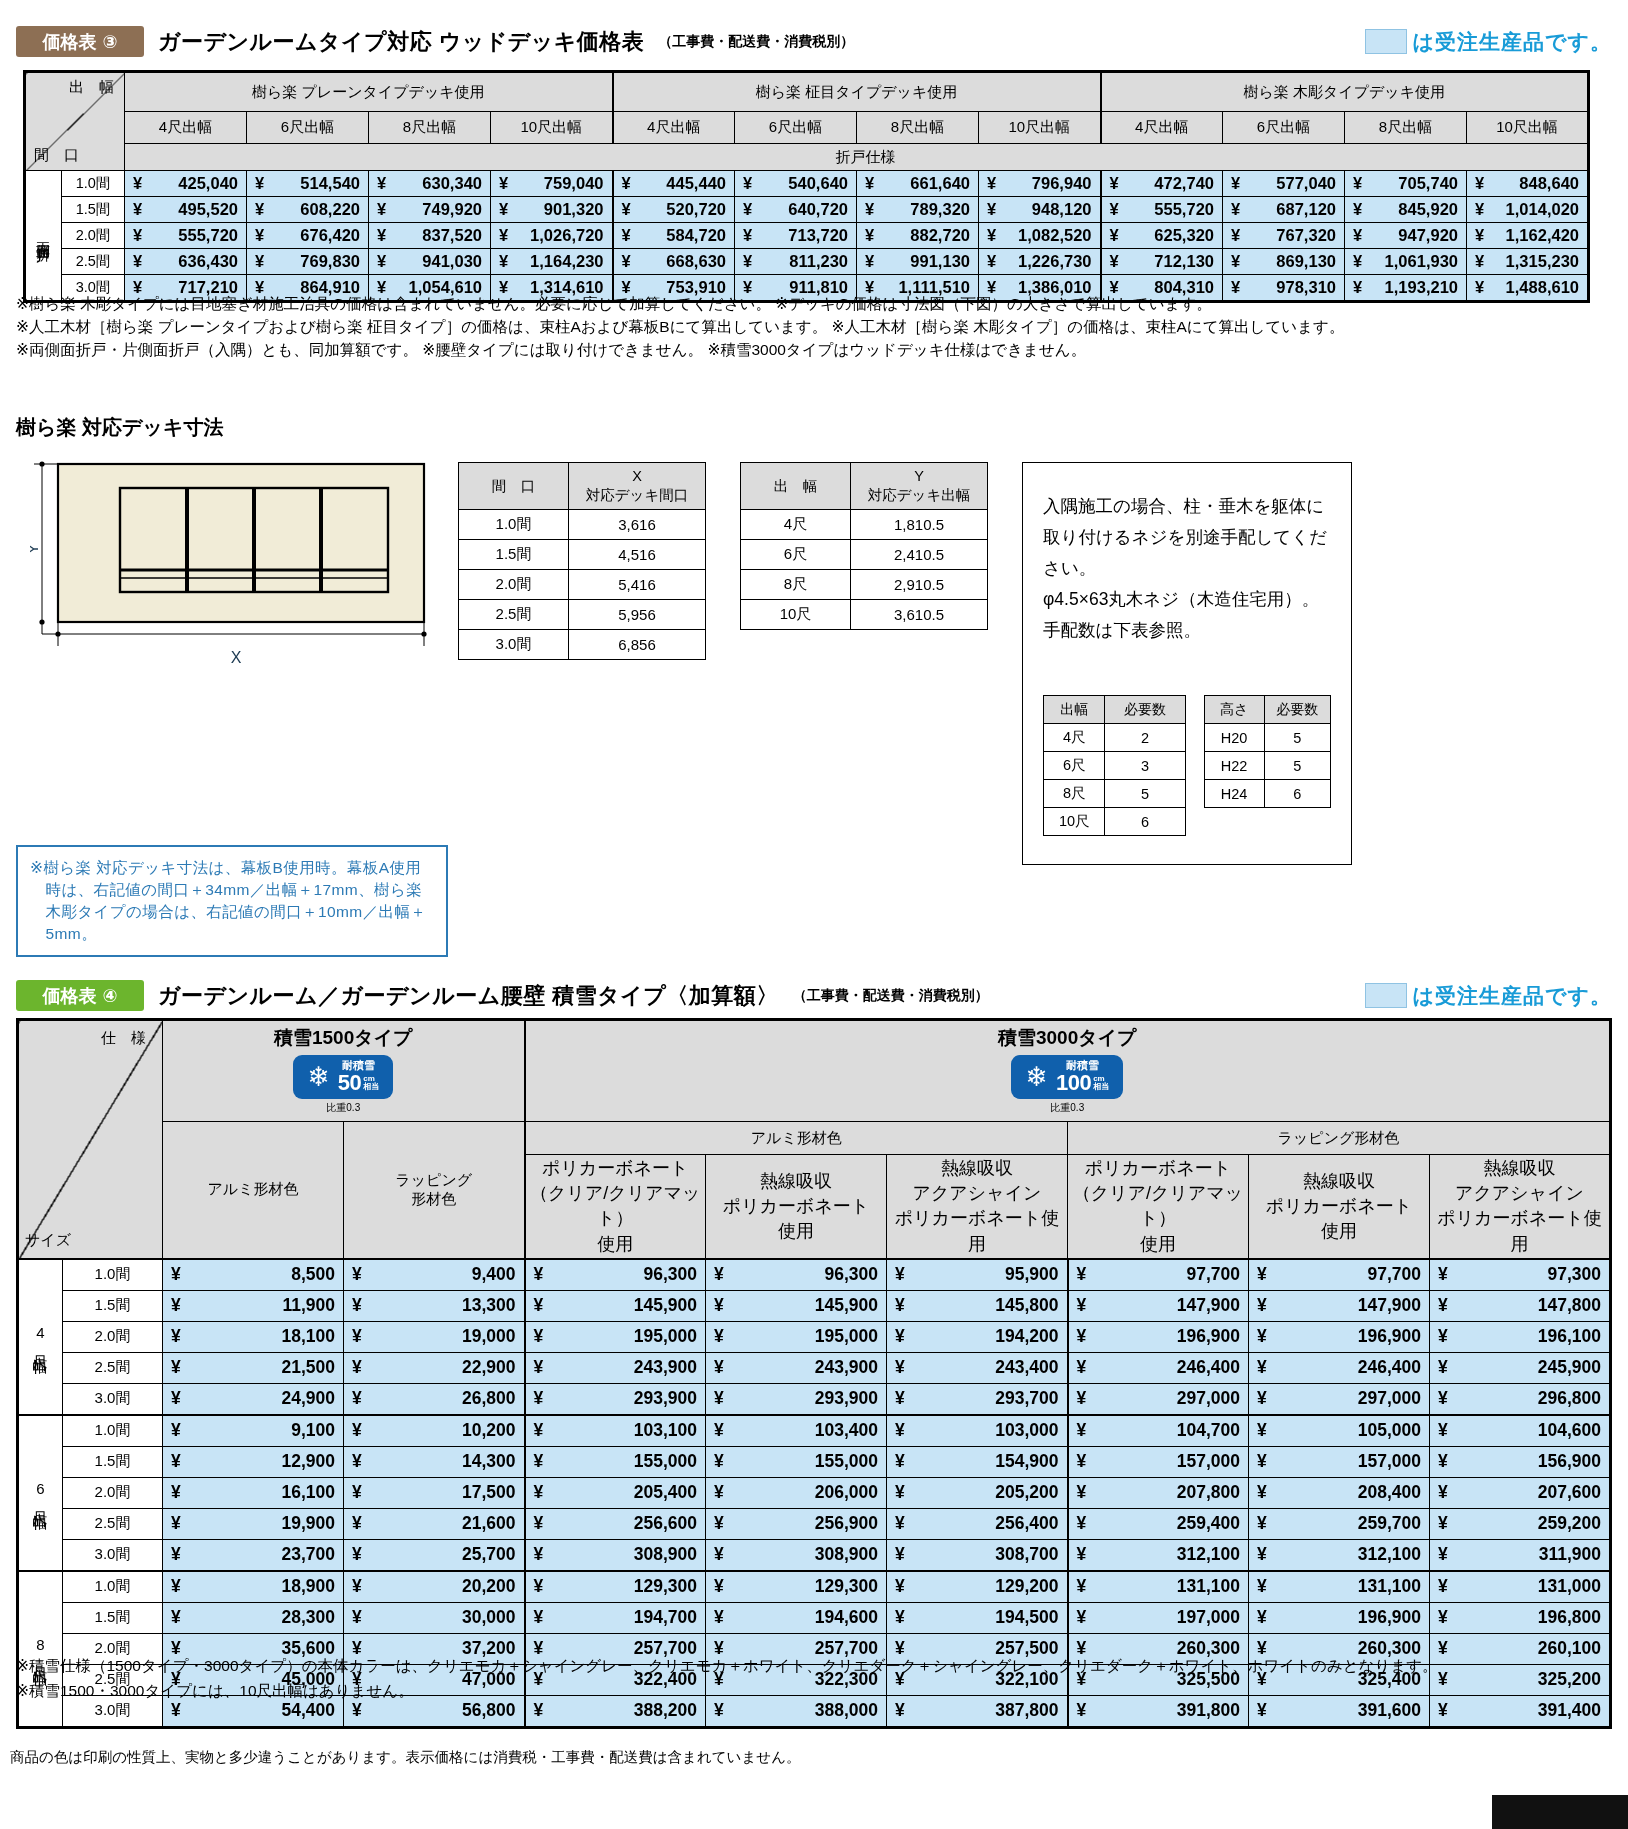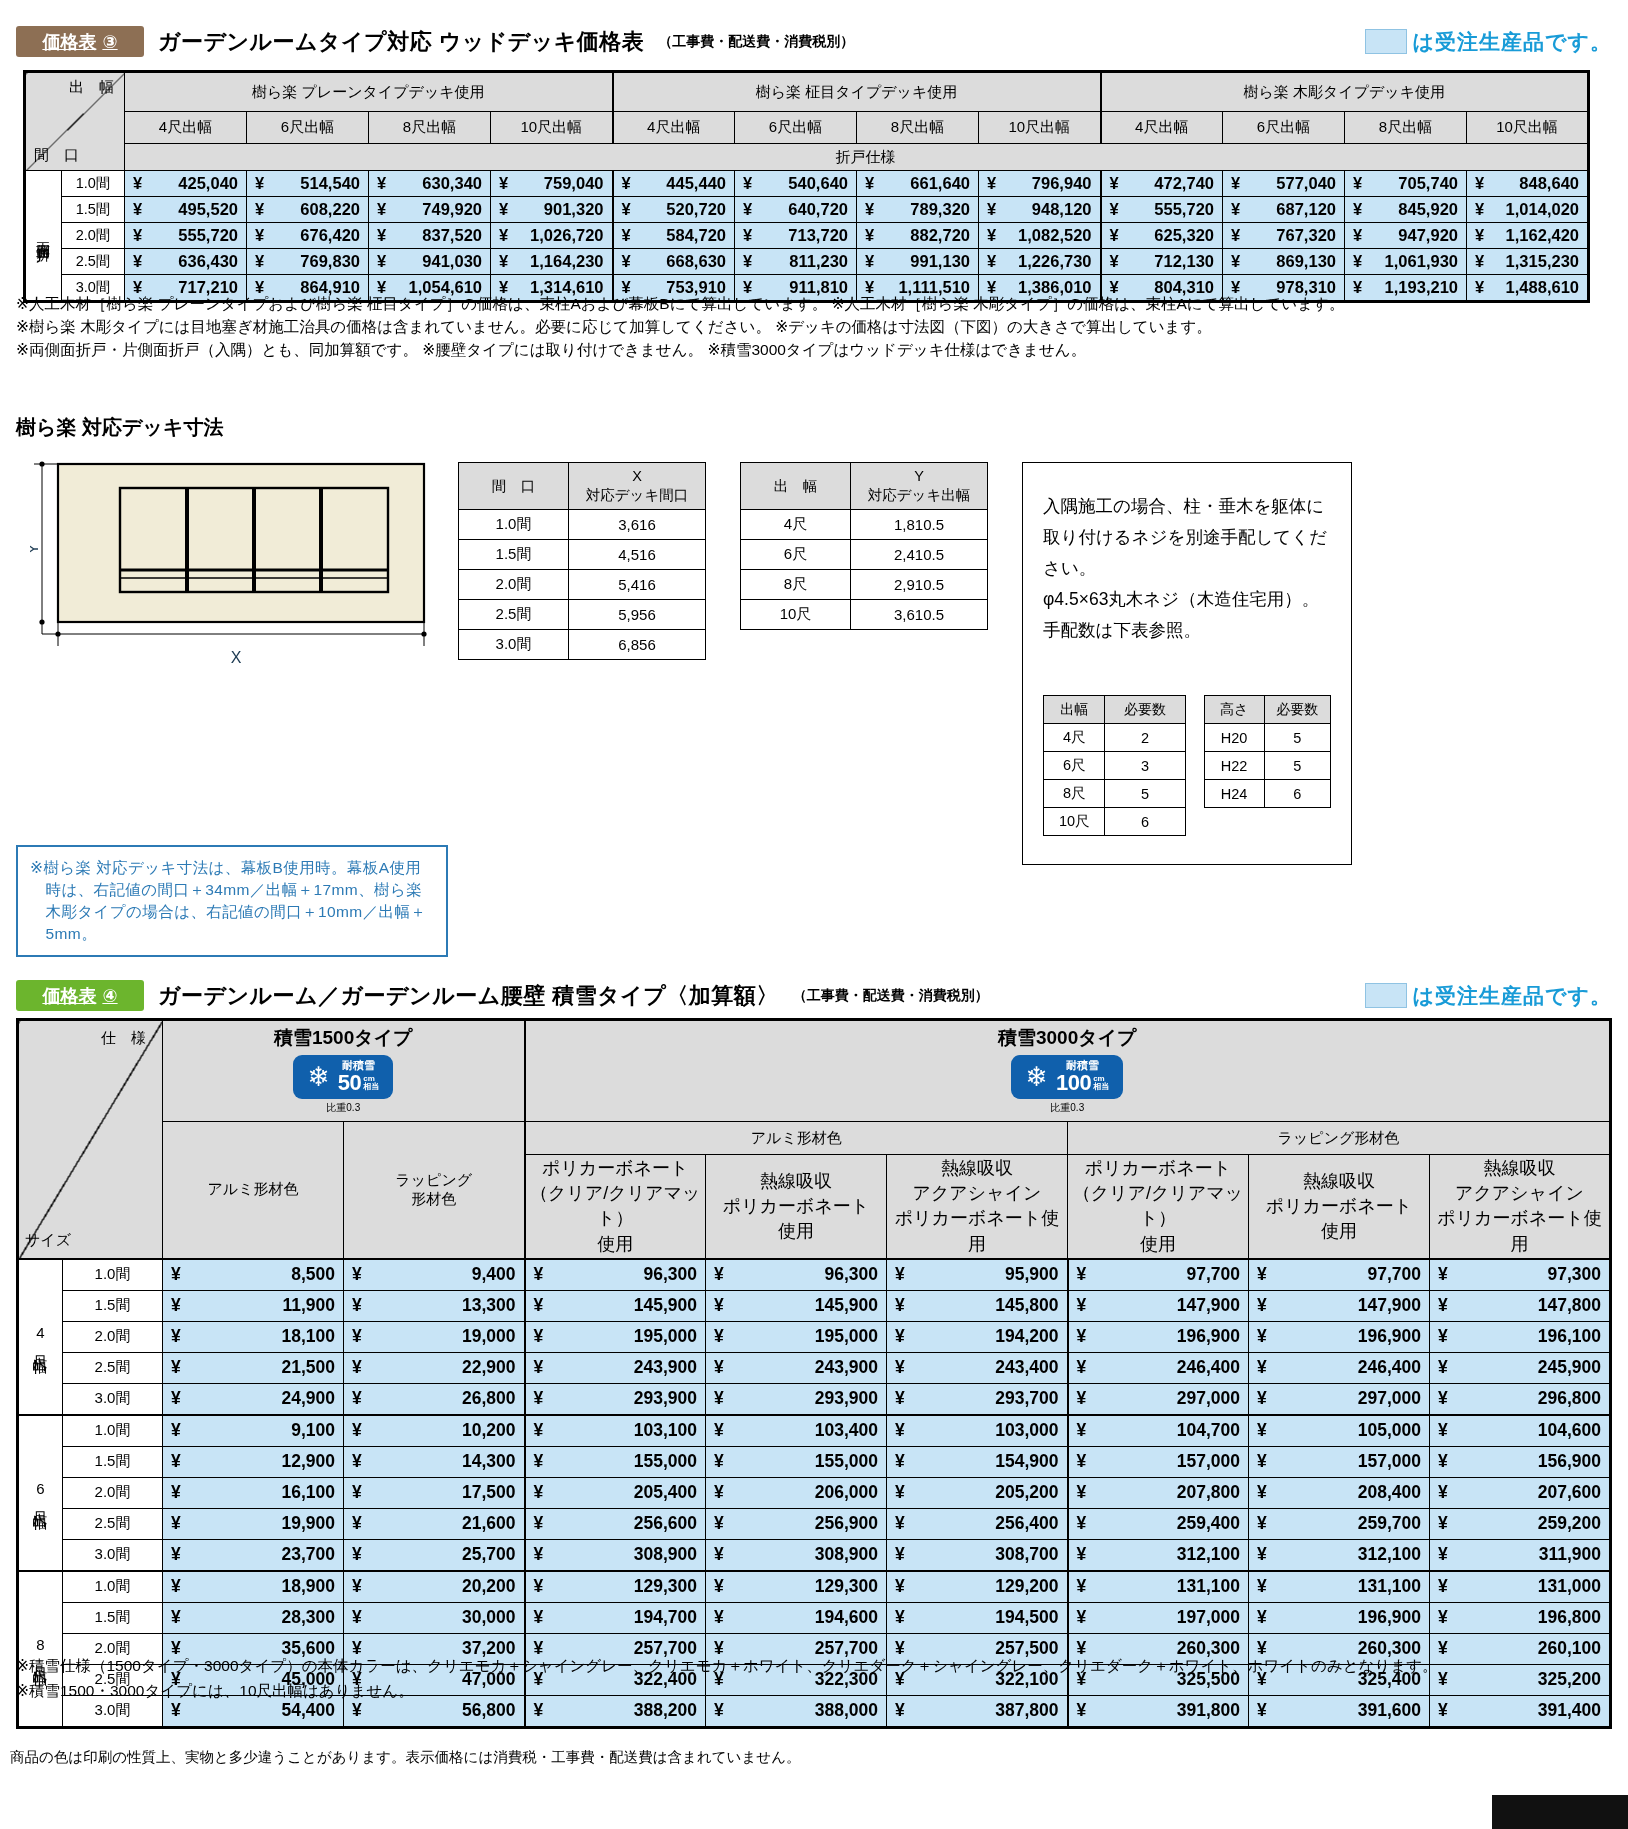--- a/index.html
+++ b/index.html
@@ -3,21 +3,21 @@
 <meta charset="utf-8">
 <style>
   html,body{margin:0;padding:0;background:#fff;}
   body{font-family:"Liberation Sans","DejaVu Sans",sans-serif;color:#000;}
   #page{position:relative;width:1628px;height:1829px;background:#fff;overflow:hidden;}
   .abs{position:absolute;}
 
   
   .sec-head{display:flex;align-items:center;gap:14px;width:100%;}
   .pr-badge{display:inline-flex;align-items:center;justify-content:center;gap:6px;
-    min-width:112px;height:31px;color:#fff;font-weight:bold;font-size:18px;border-radius:3px;padding:0 8px;text-decoration:underline;}
+    min-width:112px;height:31px;color:#fff;font-weight:bold;font-size:18px;border-radius:3px;padding:0 8px;}
   .badge3{background:#8d6f54;}
   .badge4{background:#6cb52d;}
   .sec-title{font-size:22px;font-weight:bold;letter-spacing:0.5px;}
   .sec-sub{font-size:14px;font-weight:bold;}
   .prod-note{margin-left:auto;display:flex;align-items:center;}
   .swatch{width:40px;height:23px;background:#c8e4f6;border:1px solid #8fc3e3;display:inline-block;margin-right:6px;}
   .prod-text{color:#189bd7;font-size:21px;font-weight:bold;letter-spacing:1px;}
 
   
   table.t{border-collapse:collapse;table-layout:fixed;background:#fff;}
@@ -519,22 +519,22 @@
                 <span>¥</span>
                 <span>1,488,610</span>
               </div>
             </td>
           </tr>
         </tbody>
       </table>
     </div>
 
   <div class="abs notes" style="left:16px;top:292px;width:1600px;">
+    <div>※樹ら楽 木彫タイプには目地塞ぎ材施工治具の価格は含まれていません。必要に応じて加算してください。 ※デッキの価格は寸法図（下図）の大きさで算出しています。</div>
     <div>※人工木材［樹ら楽 プレーンタイプおよび樹ら楽 柾目タイプ］の価格は、束柱Aおよび幕板Bにて算出しています。 ※人工木材［樹ら楽 木彫タイプ］の価格は、束柱Aにて算出しています。</div>
-    <div>※樹ら楽 木彫タイプには目地塞ぎ材施工治具の価格は含まれていません。必要に応じて加算してください。 ※デッキの価格は寸法図（下図）の大きさで算出しています。</div>
     <div>※両側面折戸・片側面折戸（入隅）とも、同加算額です。 ※腰壁タイプには取り付けできません。 ※積雪3000タイプはウッドデッキ仕様はできません。</div>
   </div>
 
   <div class="abs mid-title" style="left:16px;top:414px;">樹ら楽 対応デッキ寸法</div>
 
   <div class="abs" style="left:30px;top:458px;">
     <svg width="400" height="210" xmlns="http://www.w3.org/2000/svg">
       <rect x="28" y="6" width="366" height="158" fill="#f1ecd7" stroke="#000" stroke-width="2.2"></rect>
 
       <rect x="90" y="30" width="268" height="104" fill="#f1ecd7" stroke="#000" stroke-width="2.4"></rect>

